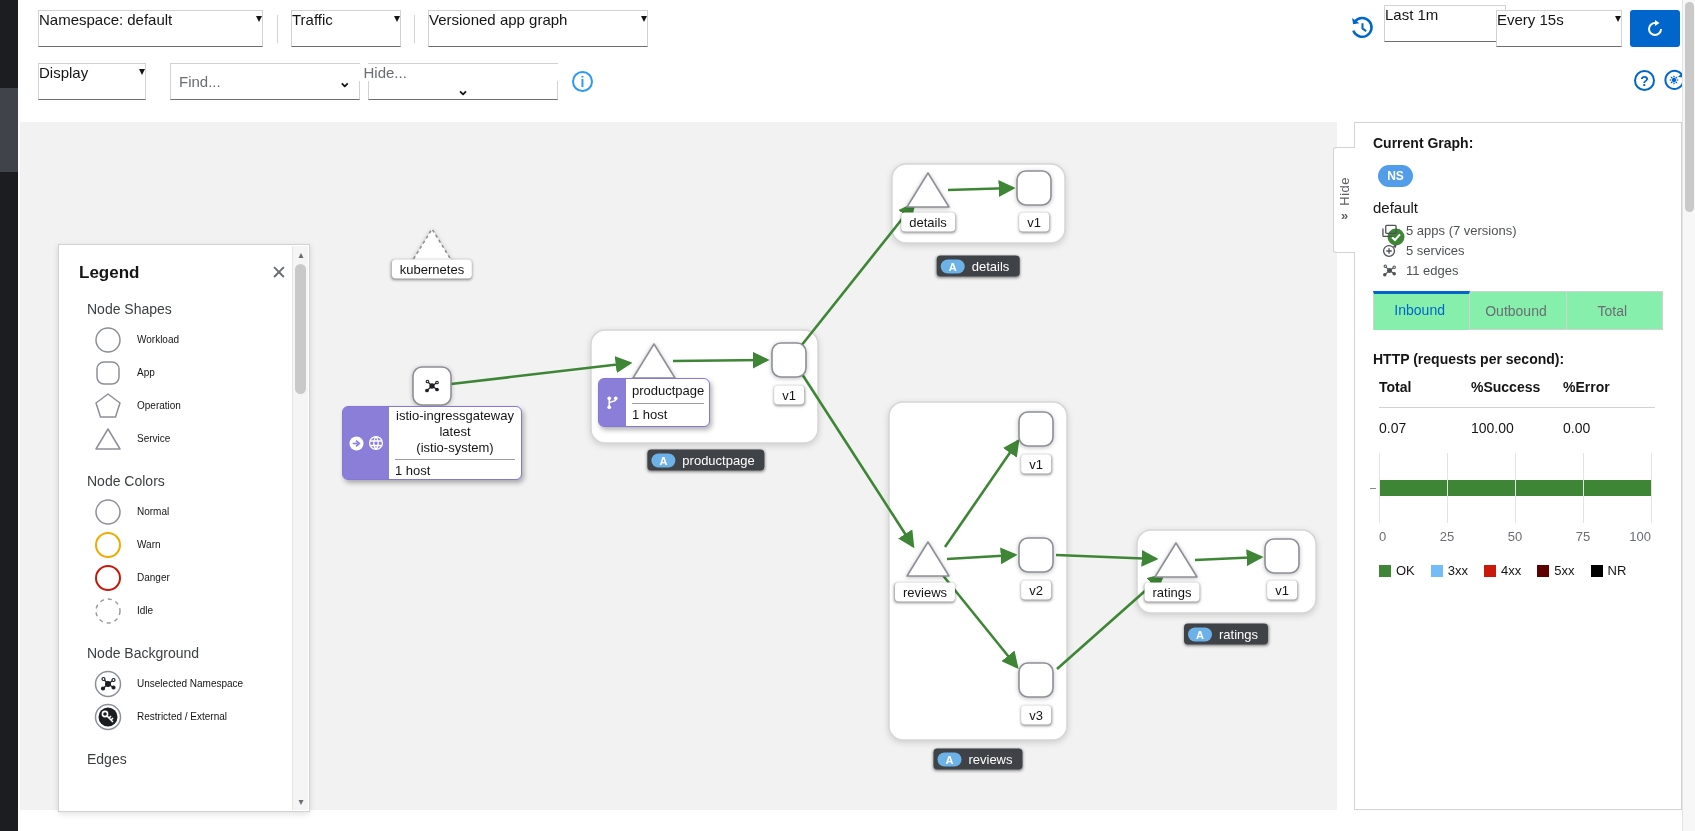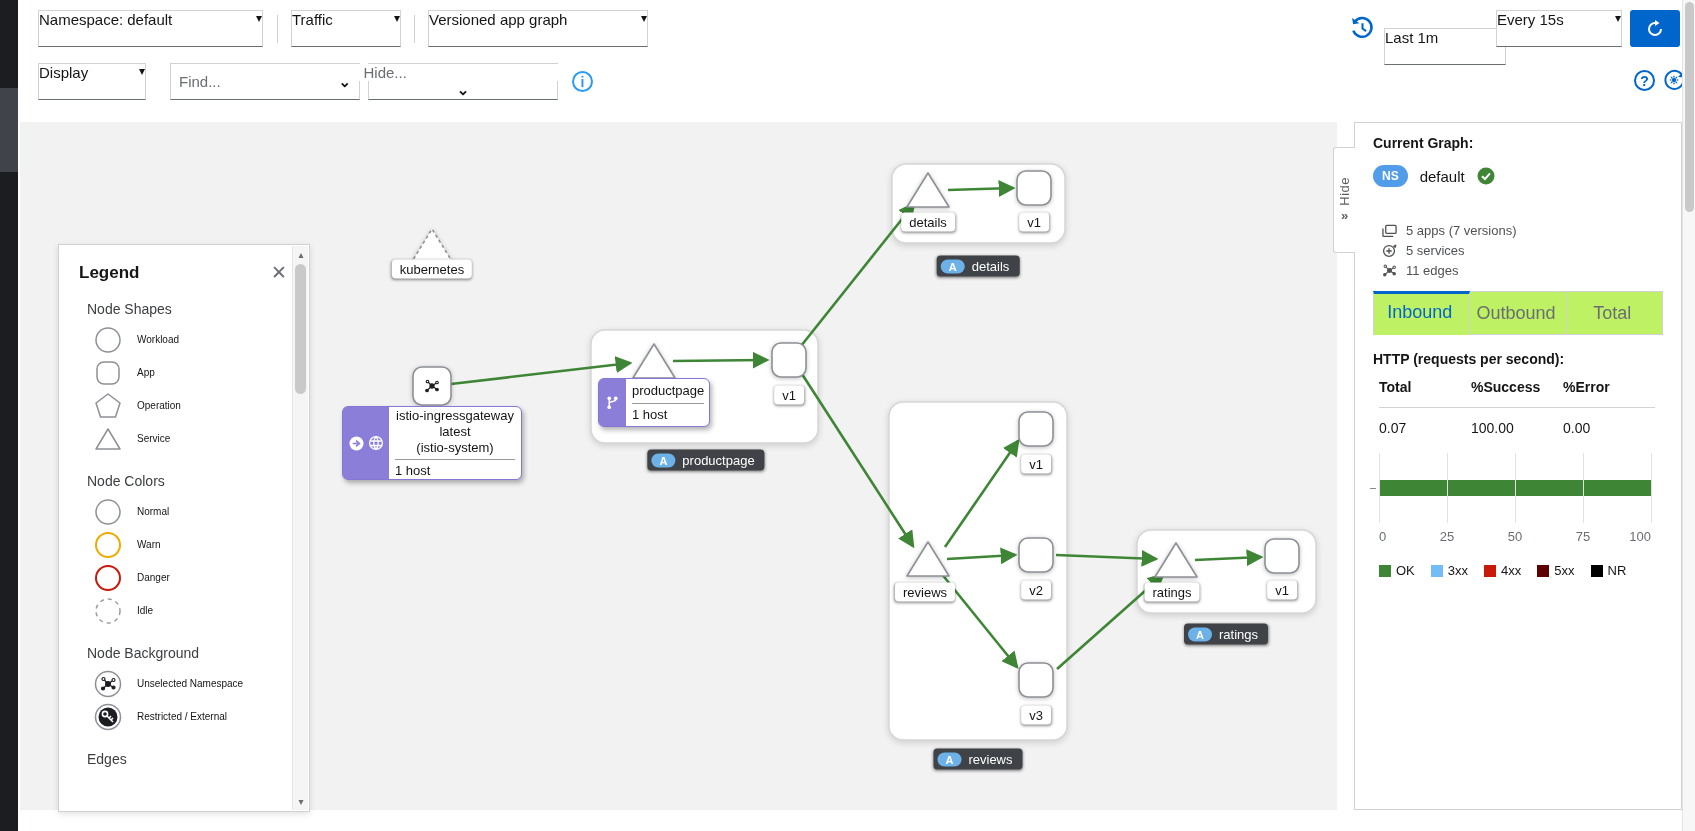--- a/index.html
+++ b/index.html
@@ -54,29 +54,29 @@
   #legend-scrollbar .sb-arrow { position:absolute; left:0; width:16px; color:#6a6e73; font-size:10px; text-align:center; }
 
   
   #hide-tab { left:1333px; top:147px; width:22px; height:106px; background:#fff; border:1px solid #d2d2d2; border-right:none; border-radius:3px 0 0 3px; display:flex; flex-direction:column; align-items:center; justify-content:center; cursor:pointer; color:#5a5e63; z-index:6; }
   #hide-tab .vtext { writing-mode:vertical-rl; transform:rotate(180deg); font-size:13px; letter-spacing:.5px; }
   #hide-tab .vchev { font-size:13px; font-weight:bold; margin-top:2px; }
 
   
   #side-panel { left:1354px; top:122px; width:328px; height:688px; background:#fff; border:1px solid #d2d2d2; z-index:5; }
   #current-graph-label { position:absolute; left:18px; top:12px; font-size:14px; font-weight:bold; }
-  #ns-row { position:absolute; left:18px; top:42px; display:flex; align-items:center; gap:12px; }
+  #ns-row { position:absolute; left:18px; top:42px; display:flex; align-items:center; gap:12px;flex-direction:column; }
   #ns-pill { background:#519de9; color:#fff; font-size:12px; font-weight:bold; border-radius:12px; padding:4px 9px; }
   #ns-name { font-size:15px; }
   .sp-stats { position:absolute; left:26px; top:100px; display:flex; flex-direction:column; gap:5px; }
   .sp-stat { display:flex; align-items:center; gap:9px; font-size:13px; color:#4f5255; }
   .sp-stat .st-icon { width:16px; display:flex; justify-content:center; color:#4f5255; }
 
   .sp-tabs { position:absolute; left:18px; top:168px; right:18px; display:flex; }
-  .sp-tab { flex:1; text-align:center; font-size:18px; padding:11px 4px 10px 0; border:1px solid #d2d2d2; border-left:none; color:#6a6e73; cursor:pointer; background:#bef264; }
+  .sp-tab { flex:1; text-align:center; font-size:14px; padding:11px 4px 10px 0; border:1px solid #d2d2d2; border-left:none; color:#6a6e73; cursor:pointer; background:#86efac; }
   .sp-tab:first-child { border-left:1px solid #d2d2d2; }
   .sp-tab.active { color:#0066cc; border-top:3px solid #0066cc; border-bottom:none; padding-top:8px; }
 
   #http-heading { position:absolute; left:18px; top:228px; font-size:14px; font-weight:bold; }
   .http-table { position:absolute; left:24px; top:256px; right:26px; }
   .http-row { display:flex; font-size:14px; }
   .http-row > span { flex:1; }
   .http-row.hdr { font-weight:bold; }
   .http-rule { border:none; border-top:1px solid #d2d2d2; margin:12px 0 12px 0; }
 
@@ -122,21 +122,21 @@
 
 <button class="icon-btn abs" style="left:1350px; top:16px;">
   <svg width="25" height="25" viewBox="0 0 24 24">
       <g fill="none" stroke="#0066cc" stroke-width="2.4">
         <path d="M4.5 5.5 A 9 9 0 1 1 3.2 14"></path>
         <path d="M12 7 v5 l3.5 2.5" stroke-width="2"></path>
       </g>
       <path d="M2 2 l1 6 6-1 z" fill="#0066cc"></path>
     </svg>
 </button>
-<div class="pf-select" style="left:1384px; top:28px; width:122px;">
+<div class="pf-select" style="left:1384px; top:5px; width:122px;">
   <span>Last 1m</span>
   <span class="caret">▾</span>
 </div>
 <div class="pf-select" style="left:1496px; top:10px; width:126px;">
   <span>Every 15s</span>
   <span class="caret">▾</span>
 </div>
 <button id="refresh-btn">
   <span>
     <svg width="18" height="18" viewBox="0 0 24 24">

